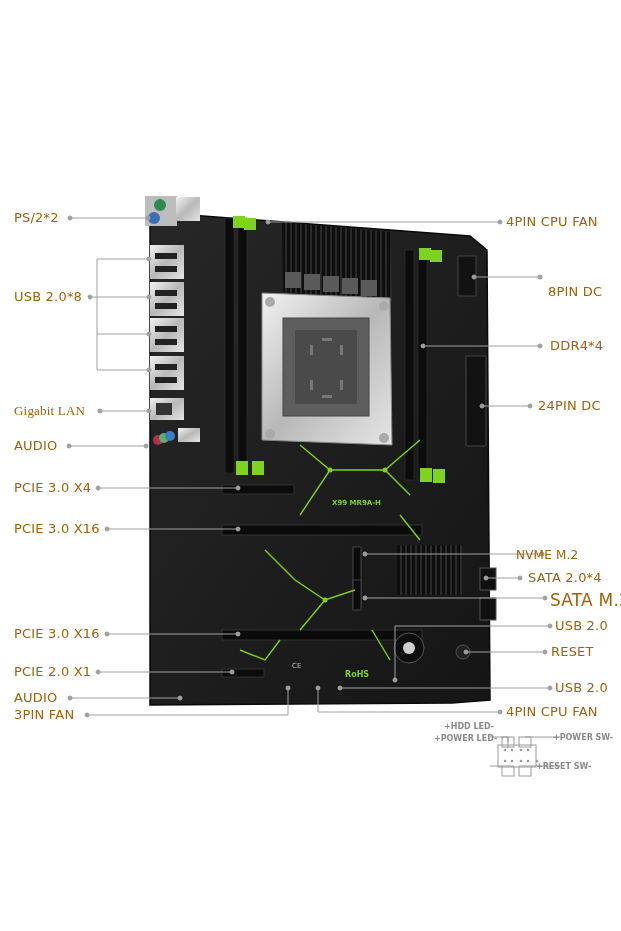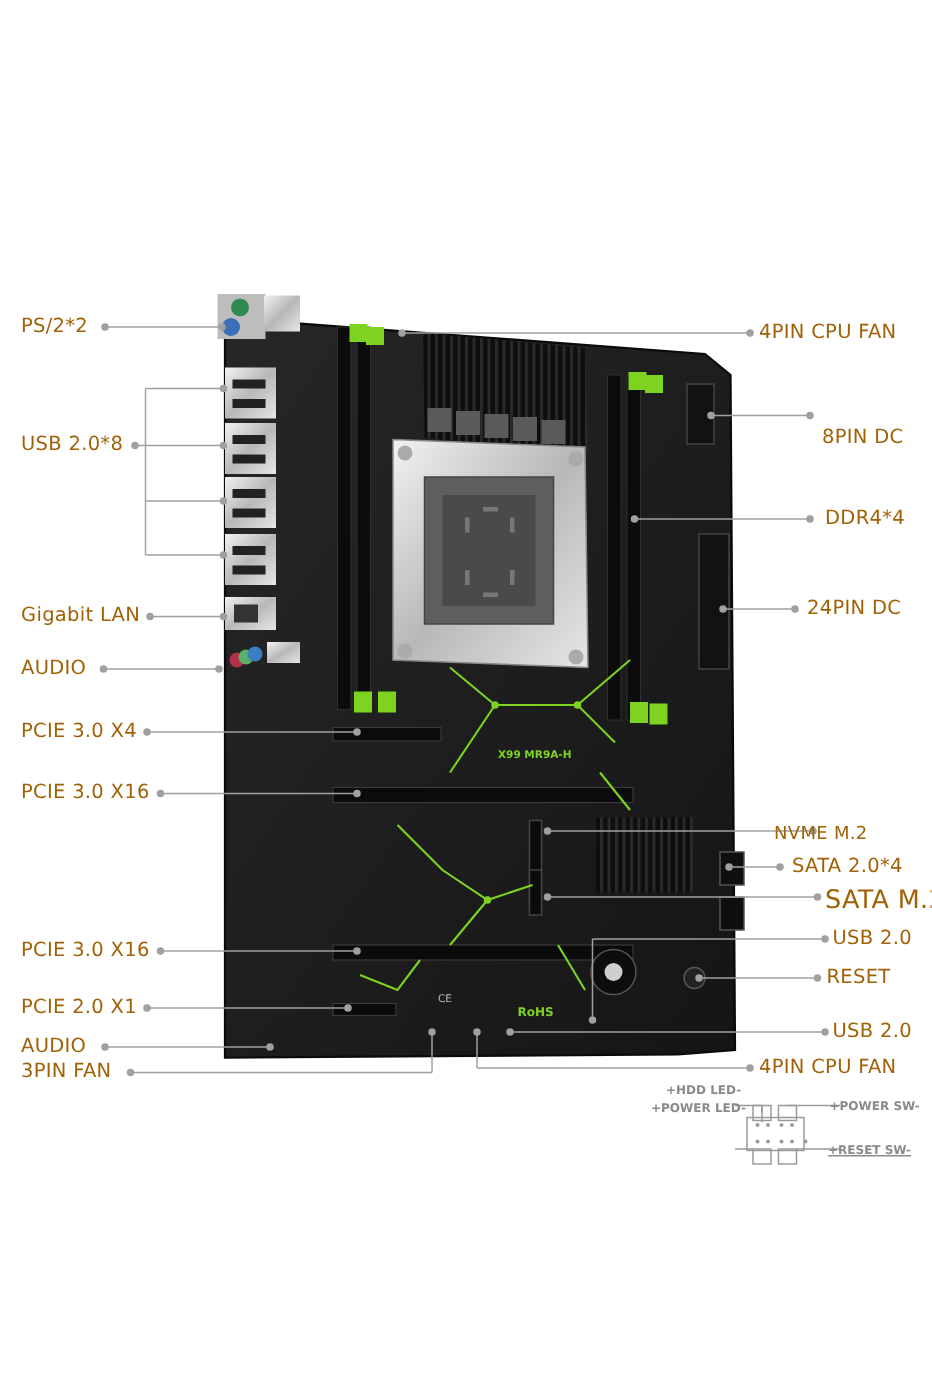--- a/index.html
+++ b/index.html
@@ -259,21 +259,21 @@
     <circle cx="505" cy="761" r="1.3"></circle>
         <circle cx="512" cy="761" r="1.3"></circle>
         <circle cx="521" cy="761" r="1.3"></circle>
         <circle cx="528" cy="761" r="1.3"></circle>
         <circle cx="537" cy="761" r="1.3"></circle>
   </g>
 </svg>
 
 <div class="lbl" style="left:14px;top:210px;">PS/2*2</div>
 <div class="lbl" style="left:14px;top:289px;">USB 2.0*8</div>
-<div class="lbl" style="left:14px;top:403px;">Gigabit LAN</div>
+<div class="lbl" style="left:14px;top:403px;font-family:Liberation Serif, serif;">Gigabit LAN</div>
 <div class="lbl" style="left:14px;top:438px;">AUDIO</div>
 <div class="lbl" style="left:14px;top:480px;">PCIE 3.0 X4</div>
 <div class="lbl" style="left:14px;top:521px;">PCIE 3.0 X16</div>
 <div class="lbl" style="left:14px;top:626px;">PCIE 3.0 X16</div>
 <div class="lbl" style="left:14px;top:664px;">PCIE 2.0 X1</div>
 <div class="lbl" style="left:14px;top:690px;">AUDIO</div>
 <div class="lbl" style="left:14px;top:707px;text-align:right;">3PIN FAN</div>
 
 <div class="lbl" style="left:506px;top:214px;">4PIN CPU FAN</div>
 <div class="lbl" style="left:548px;top:284px;">8PIN DC</div>
@@ -283,15 +283,15 @@
 <div class="lbl" style="left:528px;top:570px;">SATA 2.0*4</div>
 <div class="lbl" style="left:550px;top:592px;font-size:17px;">SATA M.2</div>
 <div class="lbl" style="left:555px;top:618px;">USB 2.0</div>
 <div class="lbl" style="left:551px;top:644px;">RESET</div>
 <div class="lbl" style="left:555px;top:680px;">USB 2.0</div>
 <div class="lbl" style="left:506px;top:704px;">4PIN CPU FAN</div>
 
 <div class="small" style="left:434px;top:734px;">+POWER LED-</div>
 <div class="small" style="left:553px;top:733px;">+POWER SW-</div>
 <div class="small" style="left:444px;top:722px;">+HDD LED-</div>
-<div class="small" style="left:552px;top:762px;text-decoration:underline;">+RESET SW-</div>
+<div class="small" style="left:536px;top:762px;">+RESET SW-</div>
 
 </div>
 
 </body></html>

